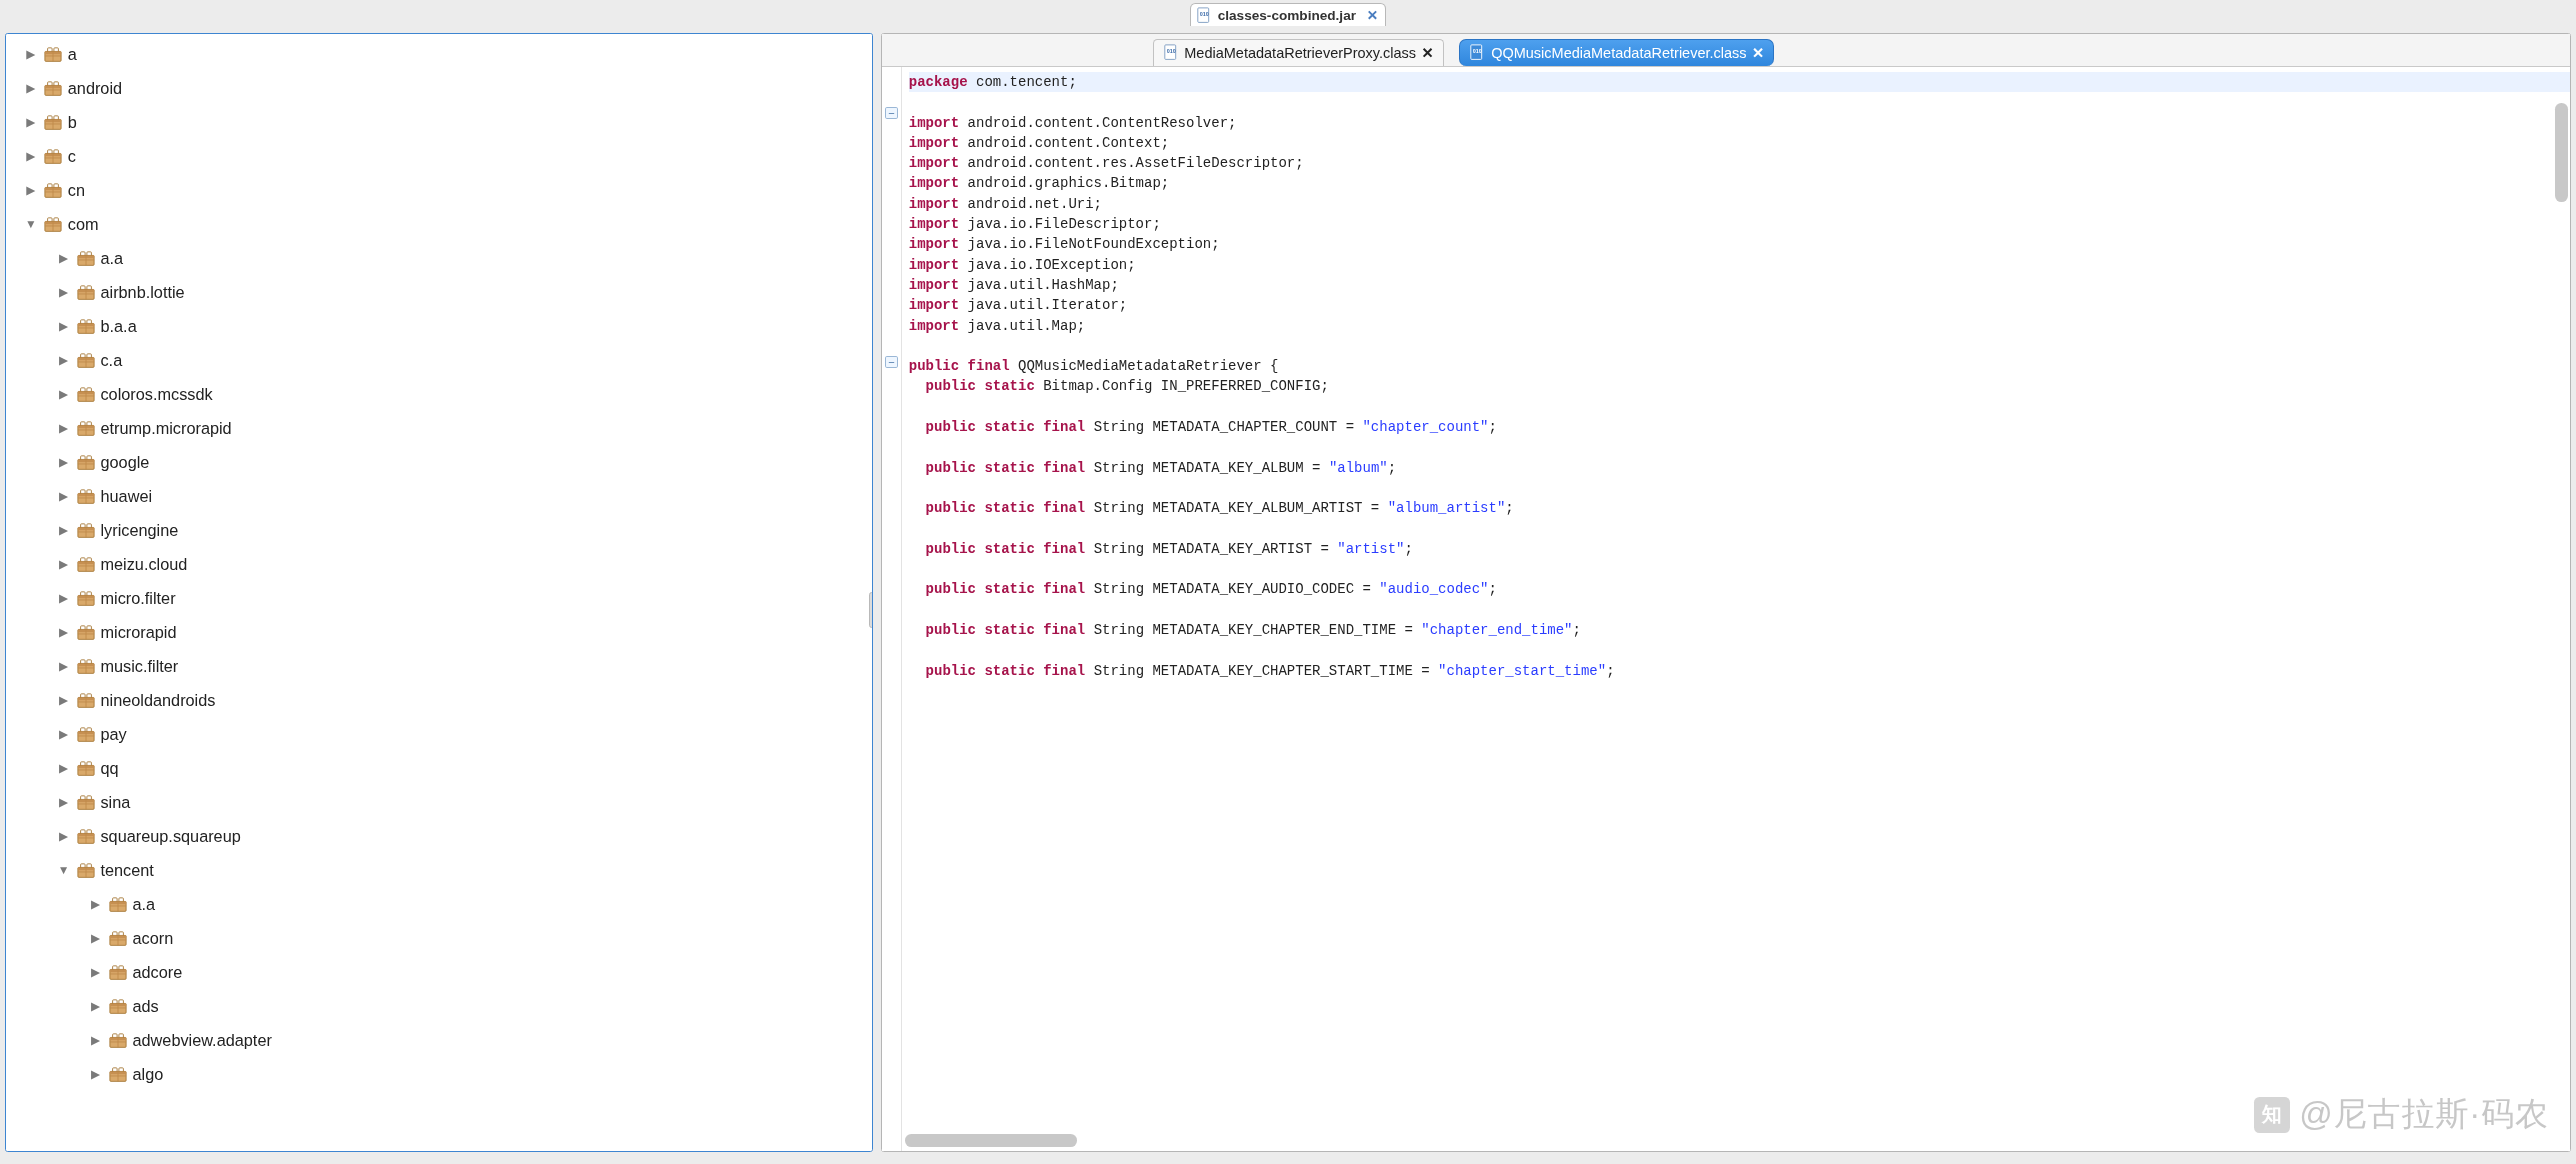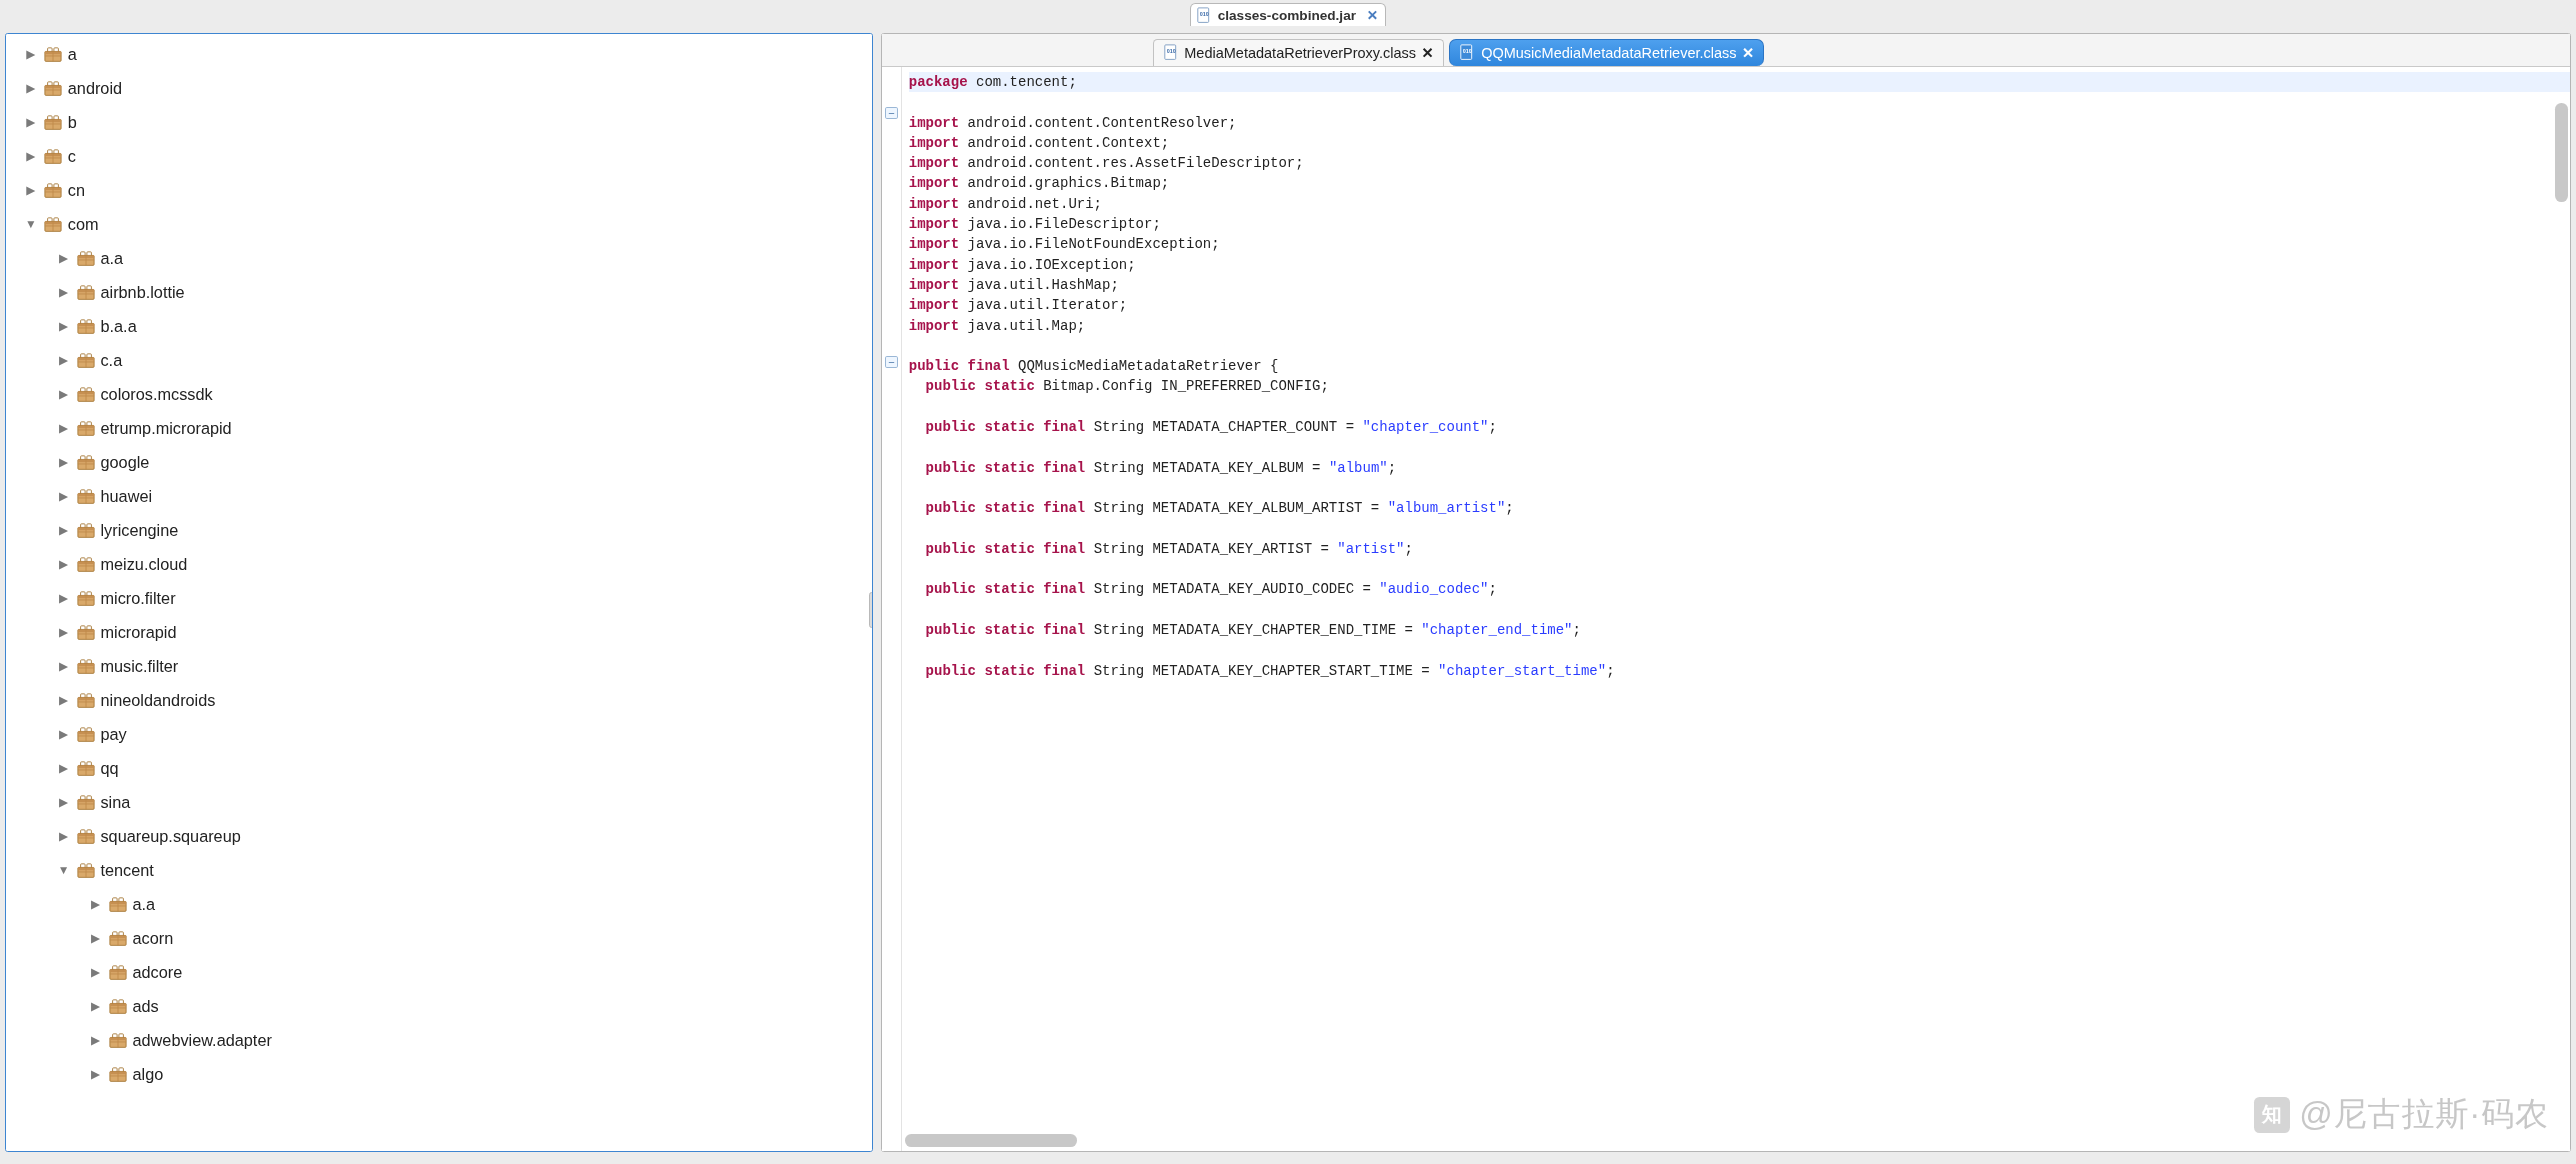--- a/index.html
+++ b/index.html
@@ -13,21 +13,21 @@
   .tree-panel ul { list-style:none; }
   .tree-row { display:flex; align-items:center; height:34px; padding-left:0; white-space:nowrap; gap:5.4px; cursor:default; }
   .tree-row .arrow { width:16.3px; text-align:center; color:#7a7a7a; font-size:11.8px; }
   .pkg { width:18px; height:16.3px; display:inline-flex; align-items:center; justify-content:center; }
   .tree-row .lbl { font-size:16.3px; color:#222; }
   .d0 { padding-left:16.3px; }
   .d1 { padding-left:49px; }
   .d2 { padding-left:81px; }
 
   .right-panel { flex:1; display:flex; flex-direction:column; }
-  .editor-tab-bar { height:33px; background:#f4f4f4; display:flex; align-items:flex-end; padding-left:271px; border-bottom:0.9px solid #c9c9c9; gap:4px; }
+  .editor-tab-bar { height:33px; background:#f4f4f4; display:flex; align-items:flex-end; padding-left:271px; border-bottom:0.9px solid #c9c9c9; gap:14px; }
   .ed-tab { display:flex; align-items:center; height:27px; padding:0 9px; font-size:14.5px; border:0.9px solid #c2c2c2; border-bottom:none; background:#f7f7f7; border-top-left-radius:4.5px; border-top-right-radius:4.5px; gap:5.4px; margin-right:1.8px; }
   .ed-tab.active { background:linear-gradient(#4ea0ee,#2f86dd); color:#fff; border-color:#2b74c4;border-radius:7px; }
   .ed-tab .close { font-weight:700; }
   .ed-tab.active .close { color:#fff; }
 
   .editor-wrap { flex:1; display:flex; overflow:hidden; position:relative; }
   .gutter { width:20px; background:#fff; border-right:0.9px solid #e3e3e3; position:relative; }
   .fold-btn { position:absolute; left:3.6px; width:12.7px; height:12.7px; border:0.9px solid #9ab7d6; background:#eef6ff; color:#4a77aa; font-size:11px; line-height:11px; text-align:center; border-radius:1.8px; }
   .editor { flex:1; overflow:auto; padding:5.4px 0 5.4px 7.2px; background:#fff; }
   .code { font-family: Menlo, Monaco, "Courier New", monospace; font-size:14px; line-height:1.45; white-space:pre; }

